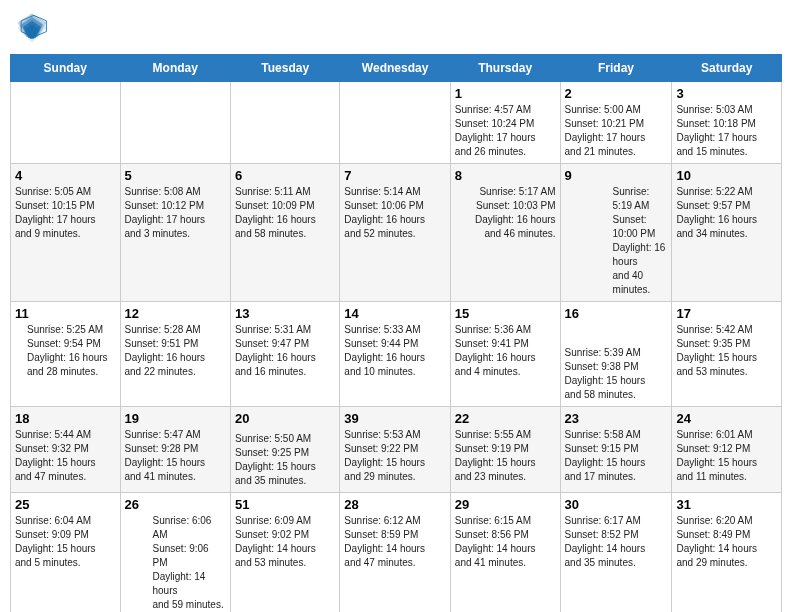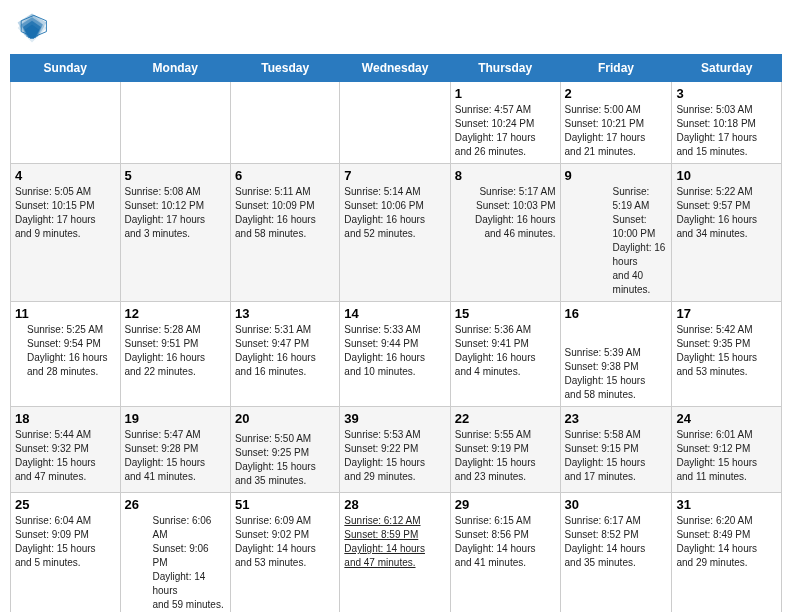--- a/index.html
+++ b/index.html
@@ -325,21 +325,21 @@
         </td>
         <td>
           <span class="day-number">51</span>
           <div class="day-detail" style="white-space: pre-line;">Sunrise: 6:09 AM
 Sunset: 9:02 PM
 Daylight: 14 hours
 and 53 minutes.</div>
         </td>
         <td>
           <span class="day-number">28</span>
-          <div class="day-detail" style="white-space: pre-line; text-decoration: underline;">Sunrise: 6:12 AM
+          <div class="day-detail" style="white-space: pre-line;">Sunrise: 6:12 AM
 Sunset: 8:59 PM
 Daylight: 14 hours
 and 47 minutes.</div>
         </td>
         <td>
           <span class="day-number">29</span>
           <div class="day-detail" style="white-space: pre-line;">Sunrise: 6:15 AM
 Sunset: 8:56 PM
 Daylight: 14 hours
 and 41 minutes.</div>

